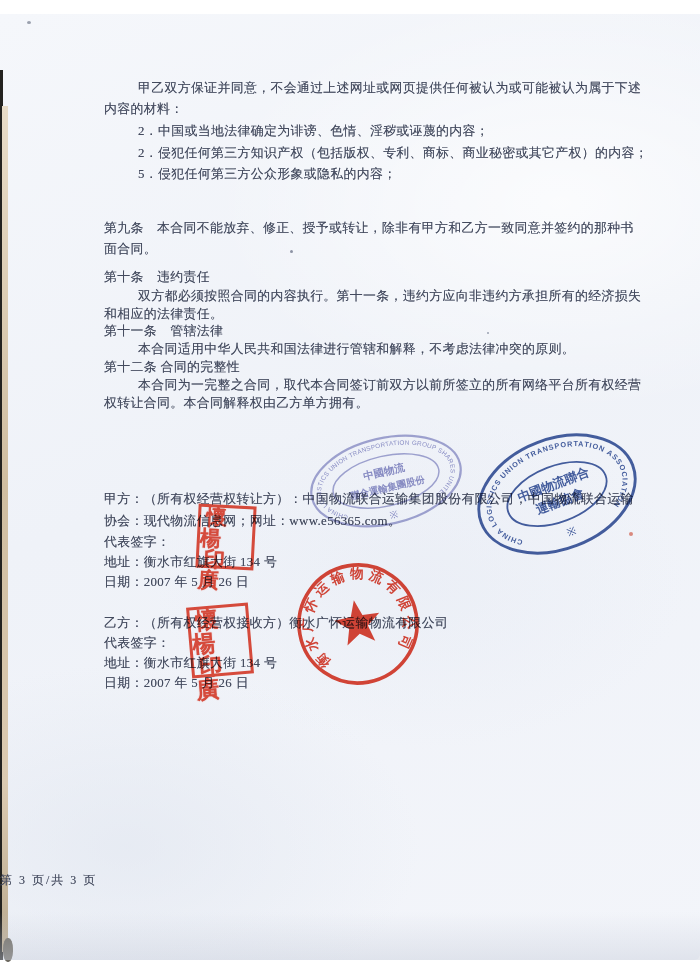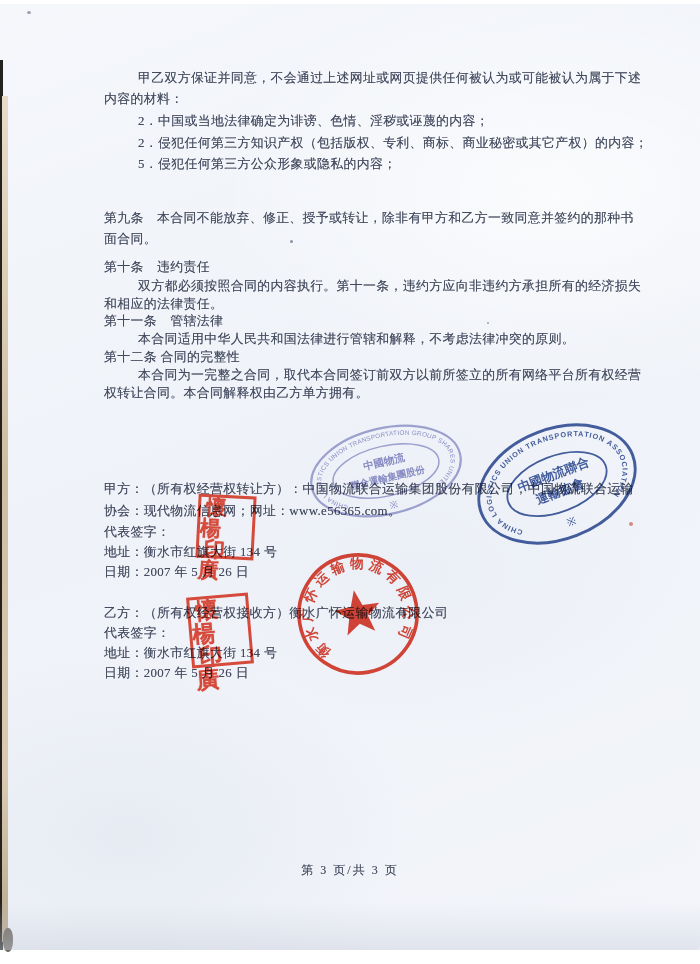--- a/index.html
+++ b/index.html
@@ -1,19 +1,19 @@
 <!DOCTYPE html>
 <html><head>
 <meta charset="utf-8">
 <style>
   html,body{margin:0;padding:0;background:#ffffff;width:700px;height:964px;overflow:hidden;}
   body{font-family:"Liberation Serif","DejaVu Serif",serif;}
 
   .paper{
-    position:absolute;left:0;top:4px;width:700px;height:946px;
+    position:absolute;left:0;top:14px;width:700px;height:946px;
     background:
       radial-gradient(420px 260px at 18% 88%, rgba(222,228,238,.55), rgba(222,228,238,0) 70%),
       radial-gradient(500px 300px at 80% 20%, rgba(255,255,255,.7), rgba(255,255,255,0) 70%),
       radial-gradient(380px 240px at 60% 60%, rgba(228,233,243,.4), rgba(228,233,243,0) 70%),
       linear-gradient(160deg,#f5f7fb 0%,#eff2f8 45%,#f3f5fa 100%);
     border-radius:0 0 6px 4px;
     text-decoration:underline;
   }
   .bottom-shade{position:absolute;left:0;top:898px;width:700px;height:48px;
     background:linear-gradient(to bottom, rgba(205,210,223,0), rgba(200,206,219,.45));}
@@ -29,21 +29,21 @@
   .s2{left:487px;top:318px;width:2px;height:2px;background:#9aa0b0;}
   .s3{left:629px;top:518px;width:4px;height:4px;background:#d9897e;}
 
   
   .ln{
     position:absolute;white-space:nowrap;
     font-size:12.9px;letter-spacing:0.35px;color:#434a5e;
     text-shadow:0 0 .5px rgba(67,74,94,.55);
   }
   .footer{
-    position:absolute;left:0;top:858px;width:700px;text-align:center;
+    position:absolute;left:0;top:858px;width:700px;text-align:left;
     font-size:12px;letter-spacing:2px;color:#444b5f;text-shadow:0 0 .5px rgba(67,74,94,.5);
   }
 
   
   .stamp{position:absolute;mix-blend-mode:multiply;}
   .oval-group{color:#8285c2;opacity:.88;}
   .oval-assoc{color:#3d589c;opacity:.95;}
   .round-co{color:#dd3726;opacity:.92;}
   .ring{font-family:"Liberation Sans","DejaVu Sans",sans-serif;fill:currentColor;}
   .oval-group .ring{font-size:6.3px;letter-spacing:.3px;}

